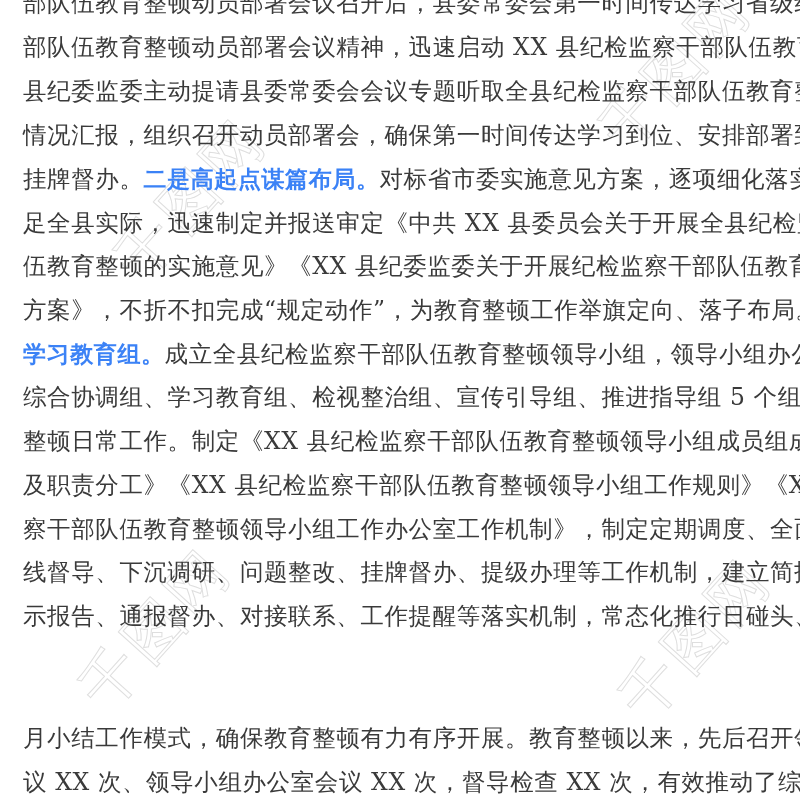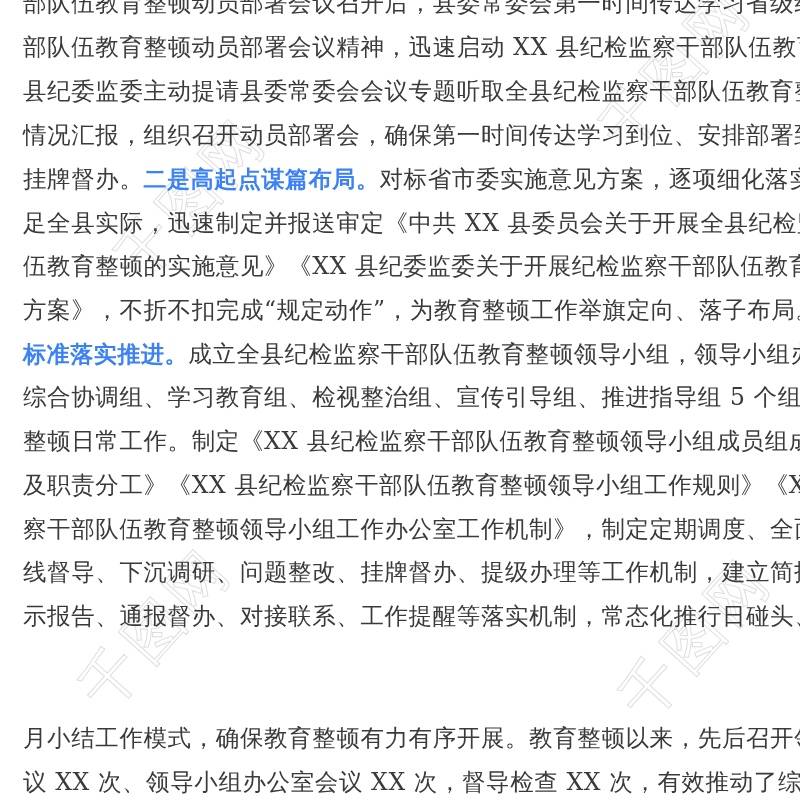--- a/index.html
+++ b/index.html
@@ -32,21 +32,21 @@
     <div class="watermark" style="left: 600px; top: 600px;">千图网</div>
     <div class="watermark" style="left: 60px; top: 590px;">千图网</div>
     <div class="line" style="top: -12px;"><span>部队伍教育整顿动员部署会议召开后，县委常委会第一时间传达学习省级纪检监察干</span></div>
     <div class="line" style="top: 32px;"><span>部队伍教育整顿动员部署会议精神，迅速启动 XX 县纪检监察干部队伍教育整顿工作。</span></div>
     <div class="line" style="top: 76px;"><span>县纪委监委主动提请县委常委会会议专题听取全县纪检监察干部队伍教育整顿筹备</span></div>
     <div class="line" style="top: 120px;"><span>情况汇报，组织召开动员部署会，确保第一时间传达学习到位、安排部署到位、工作</span></div>
     <div class="line" style="top: 164px;"><span>挂牌督办。</span><b>二是高起点谋篇布局。</b><span>对标省市委实施意见方案，逐项细化落实举措，立</span></div>
     <div class="line" style="top: 208px;"><span>足全县实际，迅速制定并报送审定《中共 XX 县委员会关于开展全县纪检监察干部队</span></div>
     <div class="line" style="top: 251px;"><span>伍教育整顿的实施意见》《XX 县纪委监委关于开展纪检监察干部队伍教育整顿的实施</span></div>
     <div class="line" style="top: 295px;"><span>方案》，不折不扣完成“规定动作”，为教育整顿工作举旗定向、落子布局。</span></div>
-    <div class="line" style="top: 339px;"><b>标准落实推进。</b><span>成立全县纪检监察干部队伍教育整顿领导小组，领导小组办公室下设</span></div>
+    <div class="line" style="top: 339px;"><b>学习教育组。</b><span>成立全县纪检监察干部队伍教育整顿领导小组，领导小组办公室下设</span></div>
     <div class="line" style="top: 382px;"><span>综合协调组、学习教育组、检视整治组、宣传引导组、推进指导组 5 个组，承担教育</span></div>
     <div class="line" style="top: 426px;"><span>整顿日常工作。制定《XX 县纪检监察干部队伍教育整顿领导小组成员组成、机构设置</span></div>
     <div class="line" style="top: 470px;"><span>及职责分工》《XX 县纪检监察干部队伍教育整顿领导小组工作规则》《XX 县纪检监</span></div>
     <div class="line" style="top: 514px;"><span>察干部队伍教育整顿领导小组工作办公室工作机制》，制定定期调度、全面梳理、一</span></div>
     <div class="line" style="top: 557px;"><span>线督导、下沉调研、问题整改、挂牌督办、提级办理等工作机制，建立简报纪要、请</span></div>
     <div class="line" style="top: 601px;"><span>示报告、通报督办、对接联系、工作提醒等落实机制，常态化推行日碰头、周例会、</span></div>
     <div class="line" style="top: 723px;"><span>月小结工作模式，确保教育整顿有力有序开展。教育整顿以来，先后召开领导小组会</span></div>
     <div class="line" style="top: 767px;"><span>议 XX 次、领导小组办公室会议 XX 次，督导检查 XX 次，有效推动了综合协调、线索</span></div>
   </div>
 

